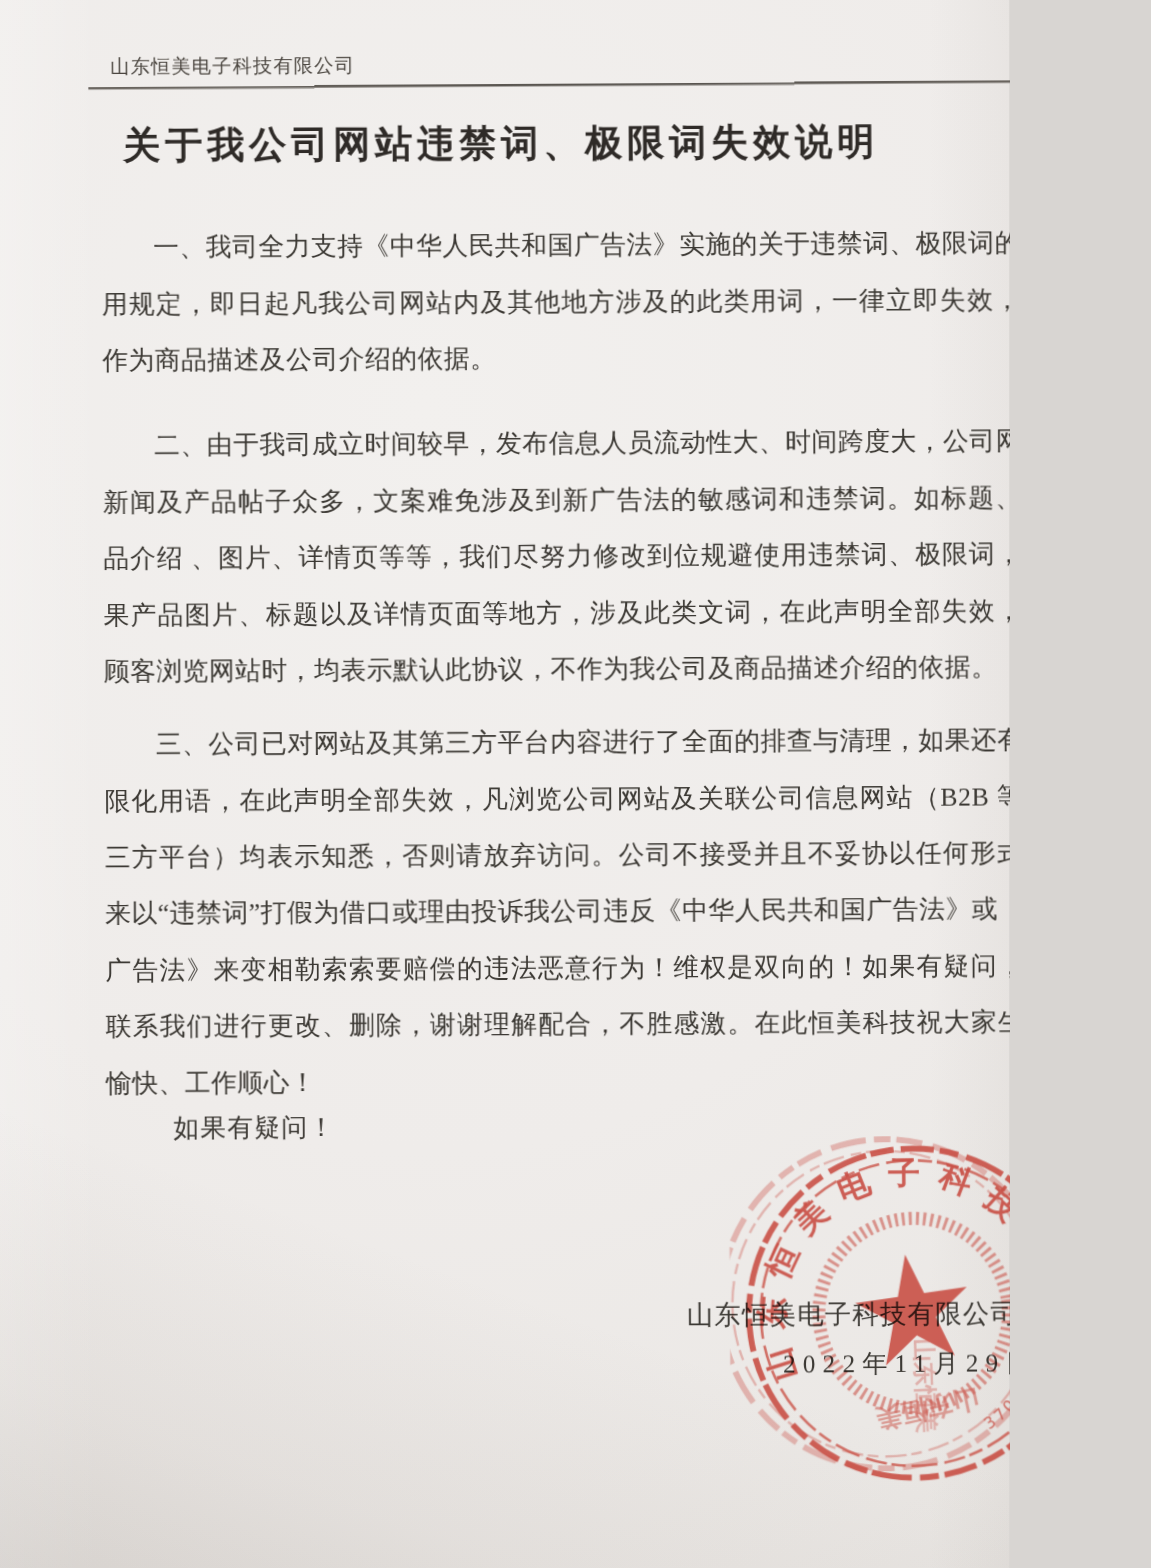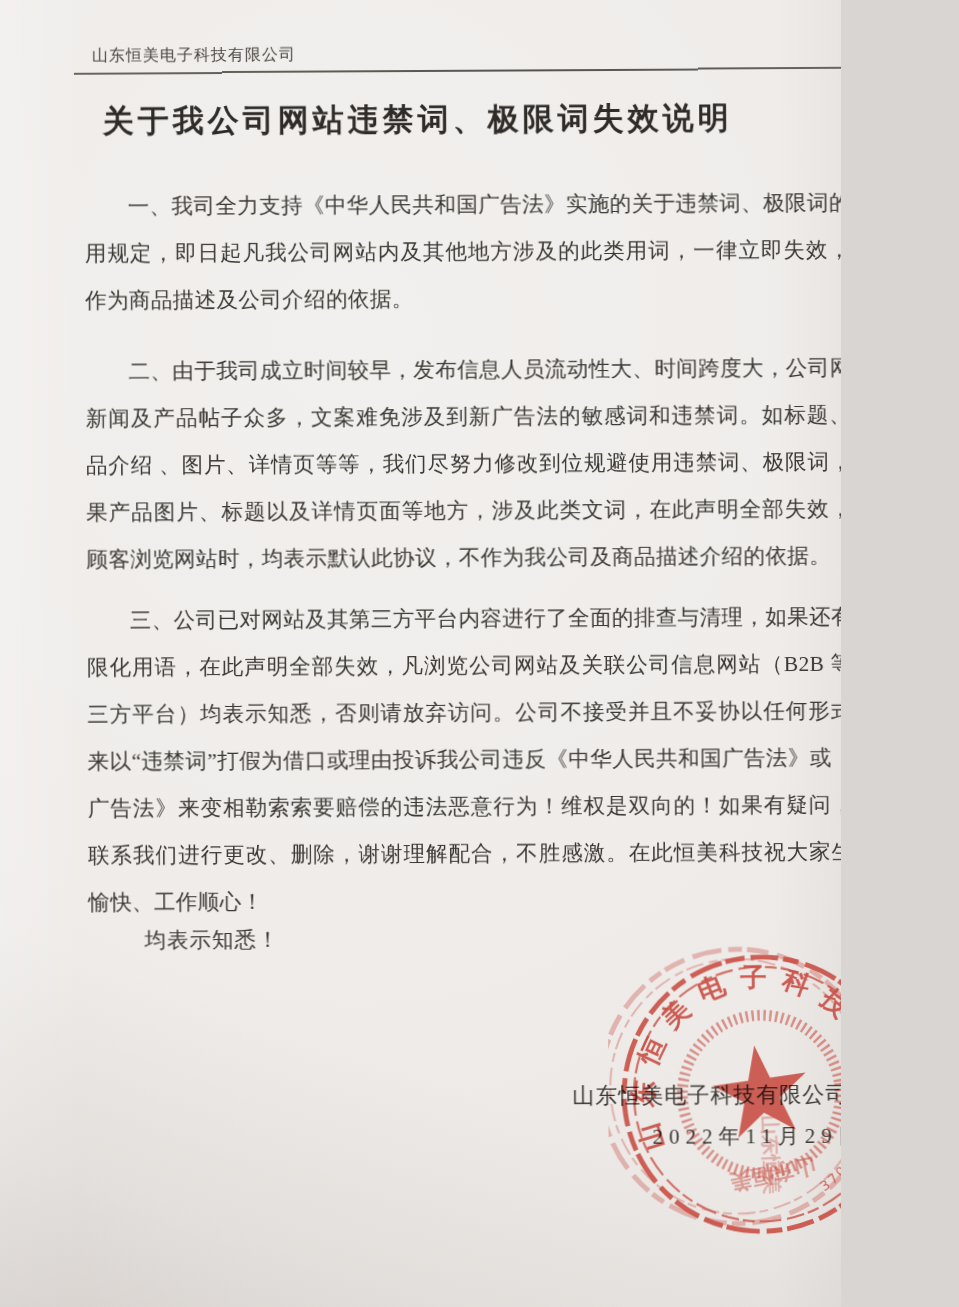--- a/index.html
+++ b/index.html
@@ -67,21 +67,21 @@
     <div class="header-rule"></div>
 
     <div class="doc-title">关于我公司网站违禁词、极限词失效说明</div>
 
     <div class="para p1">一、我司全力支持《中华人民共和国广告法》实施的关于违禁词、极限词的使用规定，即日起凡我公司网站内及其他地方涉及的此类用词，一律立即失效，不作为商品描述及公司介绍的依据。</div>
 
     <div class="para p2">二、由于我司成立时间较早，发布信息人员流动性大、时间跨度大，公司网站新闻及产品帖子众多，文案难免涉及到新广告法的敏感词和违禁词。如标题、产品介绍 、图片、详情页等等，我们尽努力修改到位规避使用违禁词、极限词，如果产品图片、标题以及详情页面等地方，涉及此类文词，在此声明全部失效，凡顾客浏览网站时，均表示默认此协议，不作为我公司及商品描述介绍的依据。</div>
 
     <div class="para p3">三、公司已对网站及其第三方平台内容进行了全面的排查与清理，如果还有极限化用语，在此声明全部失效，凡浏览公司网站及关联公司信息网站（B2B 等第三方平台）均表示知悉，否则请放弃访问。公司不接受并且不妥协以任何形式发来以“违禁词”打假为借口或理由投诉我公司违反《中华人民共和国广告法》或《新广告法》来变相勒索索要赔偿的违法恶意行为！维权是双向的！如果有疑问，请联系我们进行更改、删除，谢谢理解配合，不胜感激。在此恒美科技祝大家生活愉快、工作顺心！</div>
 
-    <div class="closing">均表示知悉！</div>
+    <div class="closing">如果有疑问！</div>
 
     <div class="sig-company">山东恒美电子科技有限公司</div>
 
     <div class="sig-date">2022年11月29日</div>
 
     <div class="seal">
       <svg width="306" height="296" viewBox="0 0 300 300" xmlns="http://www.w3.org/2000/svg">
         <defs>
           <path id="arcTop" d="M 48,192 A 110,110 0 1 1 252,192" fill="none"></path>
           <path id="arcSerial" d="M 196,258 A 114,114 0 0 0 262,128" fill="none"></path>

